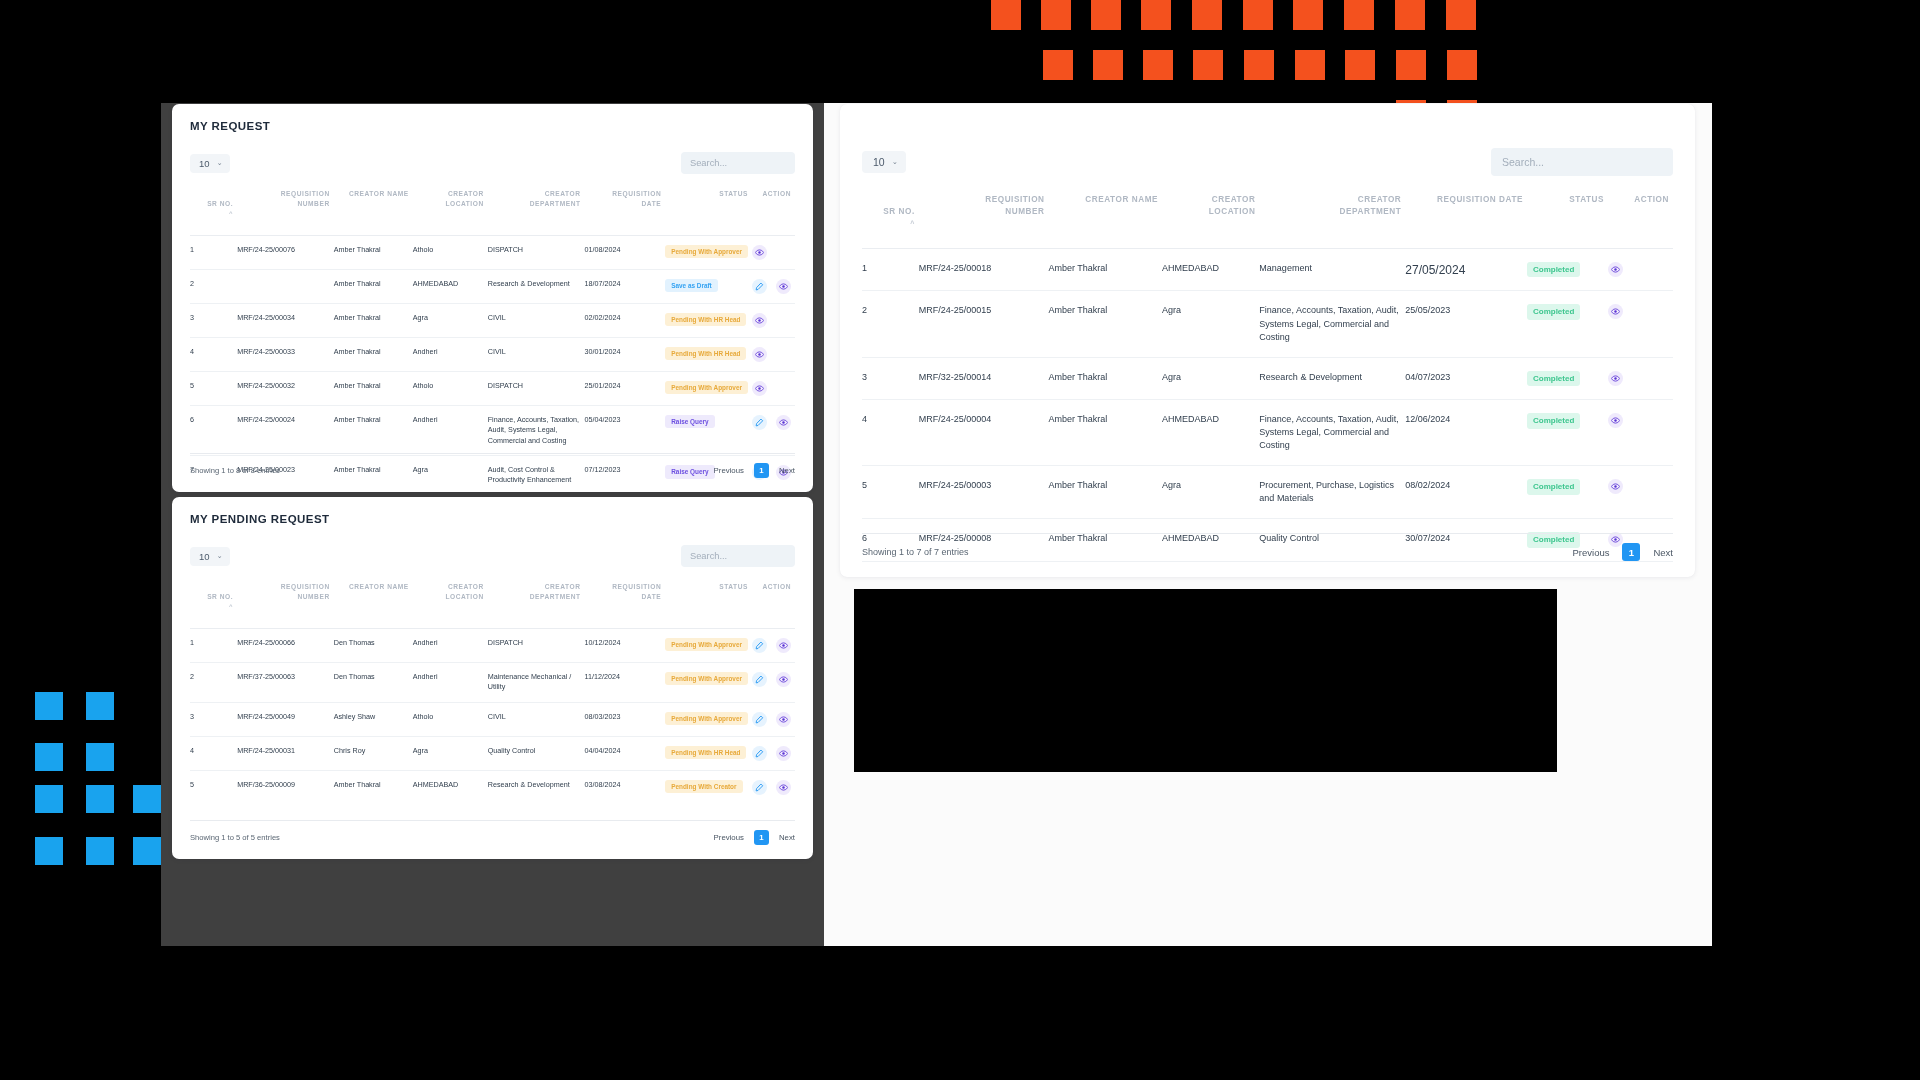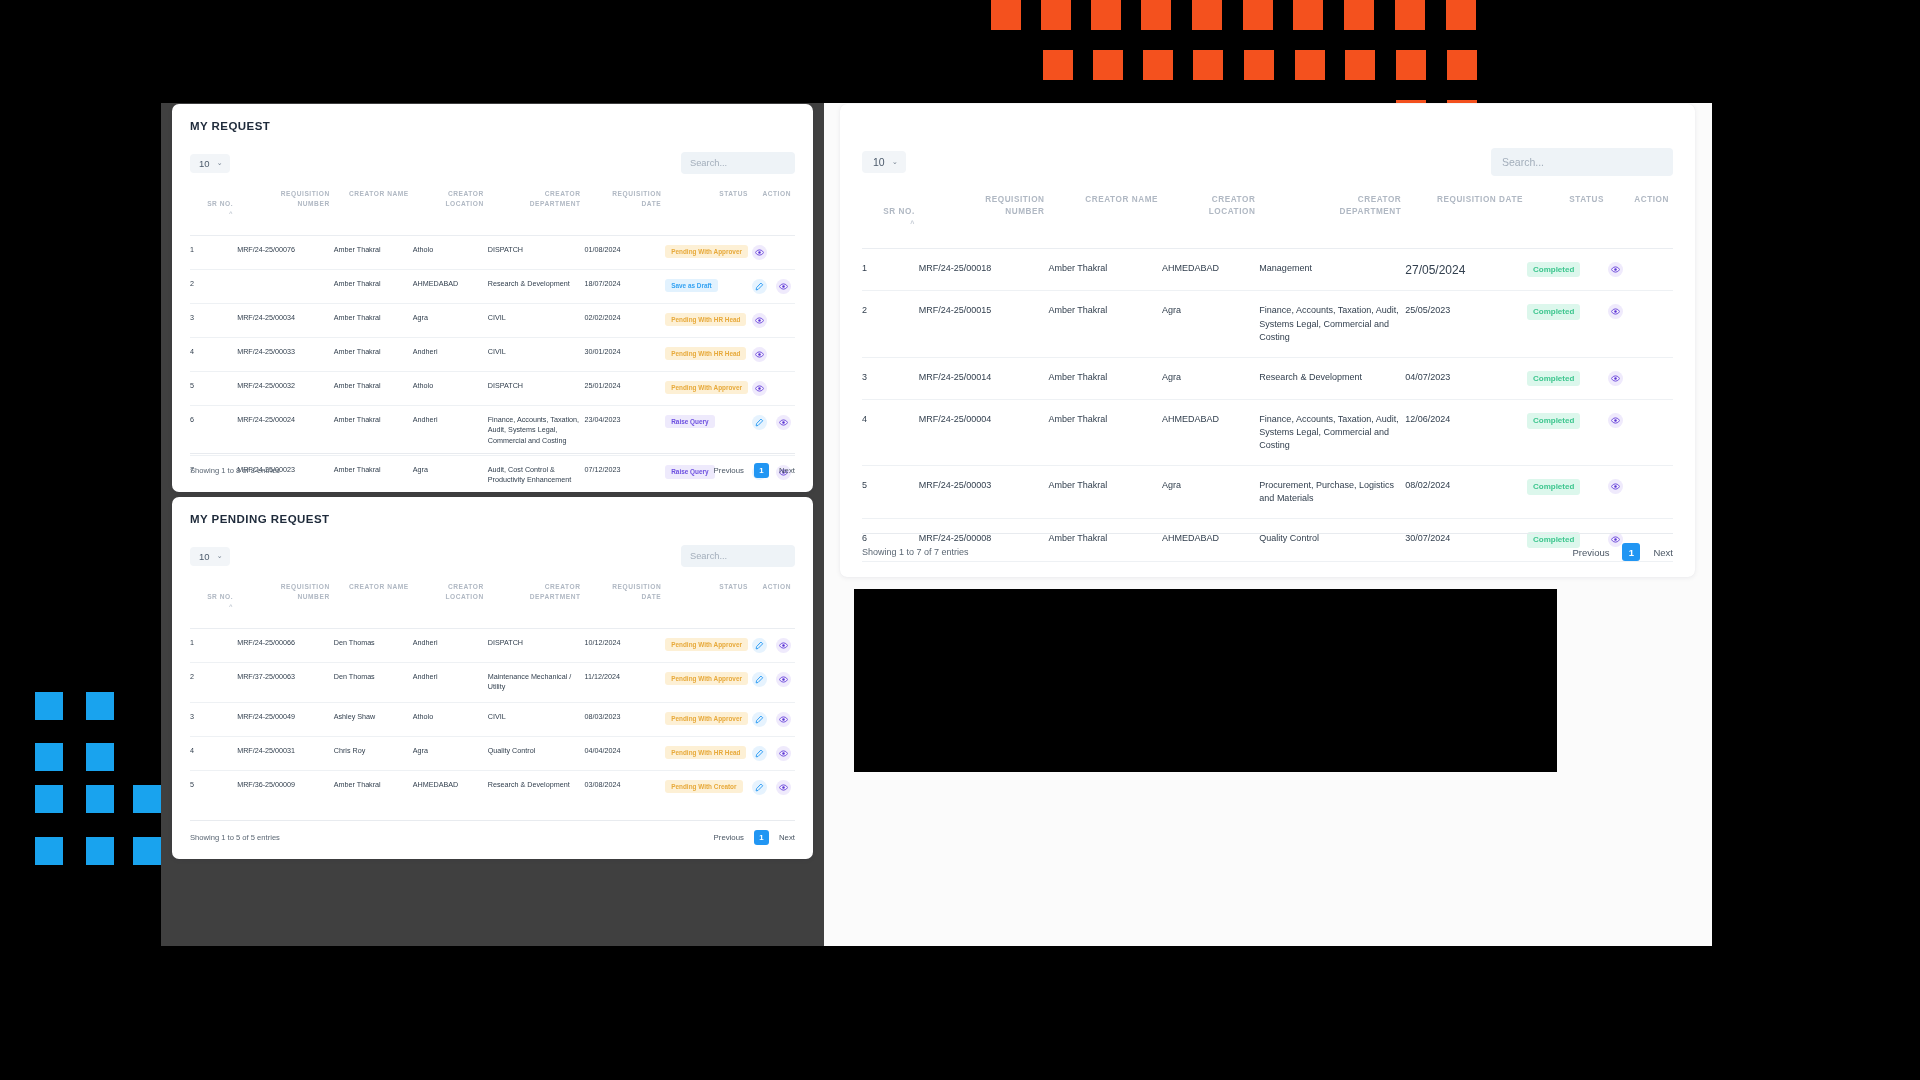--- a/index.html
+++ b/index.html
@@ -407,21 +407,21 @@
                       </span>
                     </span>
                   </td>
                 </tr>
                 <tr>
                   <td>6</td>
                   <td>MRF/24-25/00024</td>
                   <td>Amber Thakral</td>
                   <td>Andheri</td>
                   <td>Finance, Accounts, Taxation, Audit, Systems Legal, Commercial and Costing</td>
-                  <td>23/04/2023</td>
+                  <td>05/04/2023</td>
                   <td><span class="badge badge-query">Raise Query</span></td>
                   <td>
                     <span class="act">
                       <span class="ic ic-pen">
                         <svg width="9" height="9" viewBox="0 0 24 24" fill="none" stroke="#2196f3" stroke-width="2.4" stroke-linecap="round">
                           <path d="M16.5 3.5l4 4L8 20l-5 1 1-5z"></path>
                         </svg>
                       </span>
                       <span class="ic ic-eye">
                         <svg width="9" height="9" viewBox="0 0 24 24" fill="none" stroke="#5b33d6" stroke-width="2.2">
@@ -720,21 +720,21 @@
                         <svg width="9" height="9" viewBox="0 0 24 24" fill="none" stroke="#5b33d6" stroke-width="2.2">
                           <path d="M1 12s4-7 11-7 11 7 11 7-4 7-11 7S1 12 1 12z"></path>
                           <circle cx="12" cy="12" r="3.2" fill="#5b33d6" stroke="none"></circle>
                         </svg>
                       </span>
                     </span>
                   </td>
                 </tr>
                 <tr>
                   <td style="font-size:9px;padding:13px 4px 13px 0;">3</td>
-                  <td style="font-size:9px;padding:13px 4px 13px 0;">MRF/24-25/00014</td>
+                  <td style="font-size:9px;padding:13px 4px 13px 0;">MRF/32-25/00014</td>
                   <td style="font-size:9px;padding:13px 4px 13px 0;">Amber Thakral</td>
                   <td style="font-size:9px;padding:13px 4px 13px 0;">Agra</td>
                   <td style="font-size:9px;padding:13px 4px 13px 0;">Research &amp; Development</td>
                   <td style="font-size:9px;padding:13px 4px 13px 0;">04/07/2023</td>
                   <td style="font-size:9px;padding:13px 4px 13px 0;"><span class="badge badge-done" style="font-size: 8px;">Completed</span></td>
                   <td style="font-size:9px;padding:13px 4px 13px 0;">
                     <span class="act">
                       <span class="ic ic-eye">
                         <svg width="9" height="9" viewBox="0 0 24 24" fill="none" stroke="#5b33d6" stroke-width="2.2">
                           <path d="M1 12s4-7 11-7 11 7 11 7-4 7-11 7S1 12 1 12z"></path>

